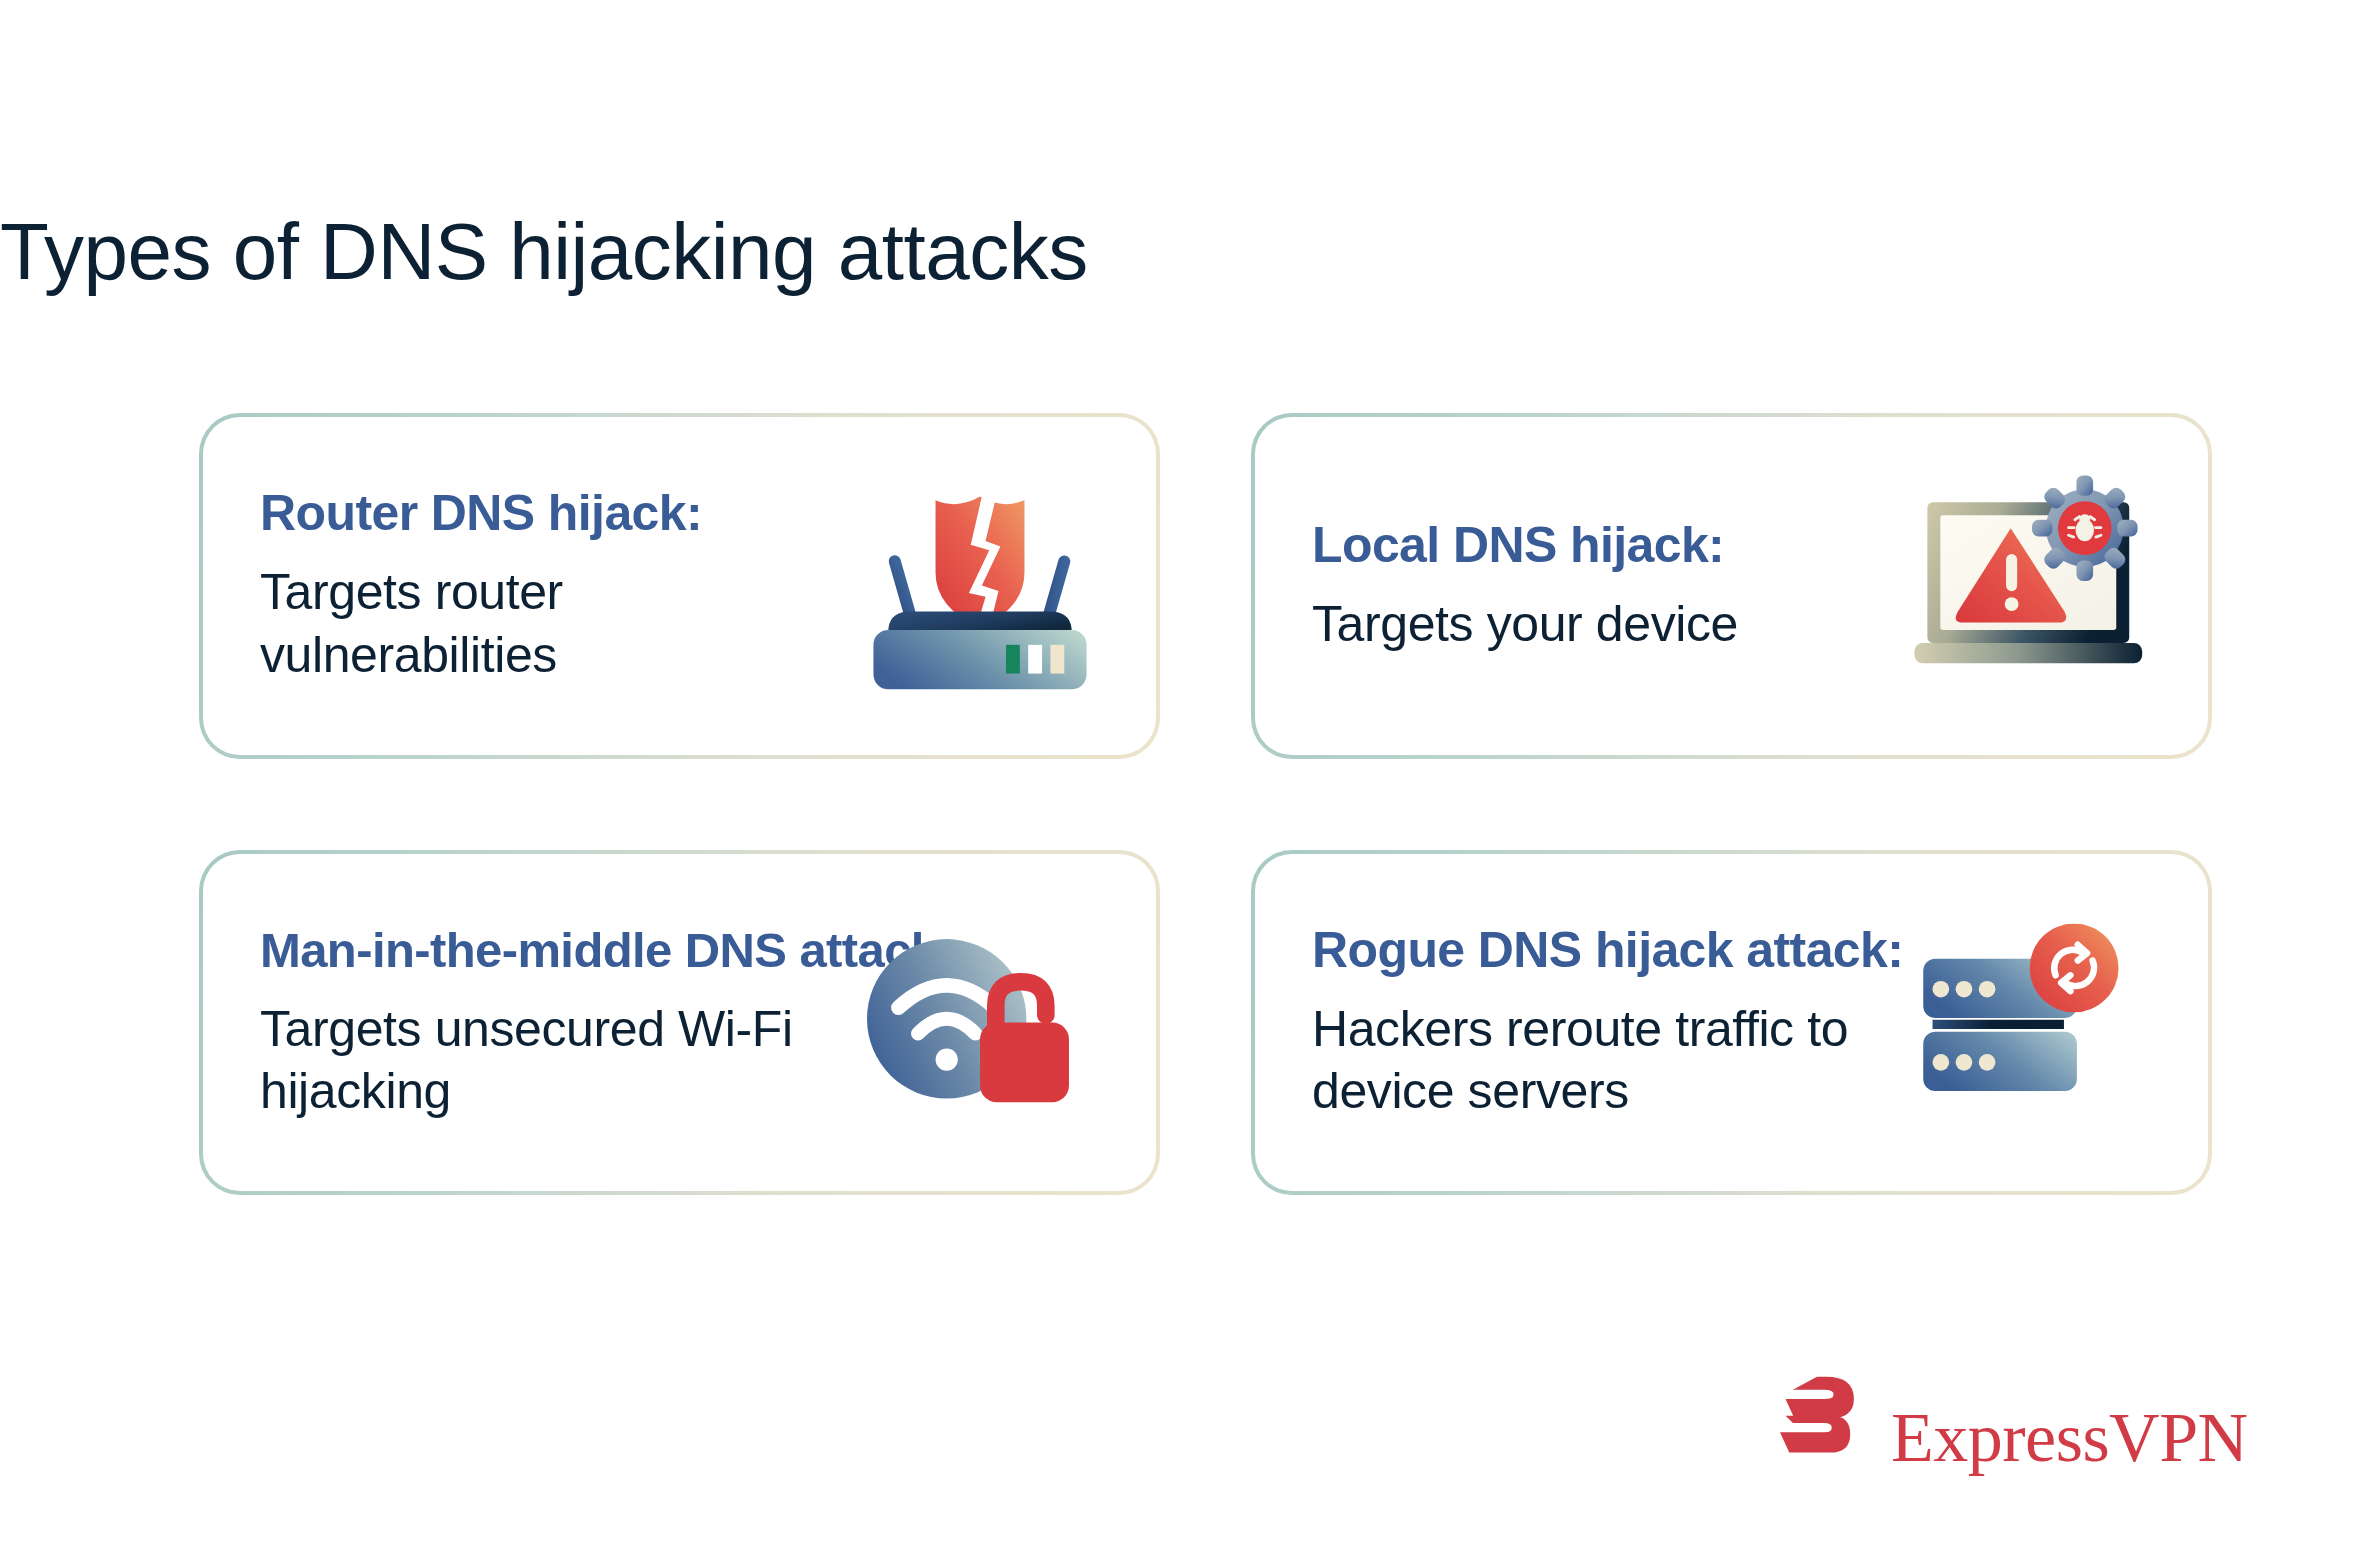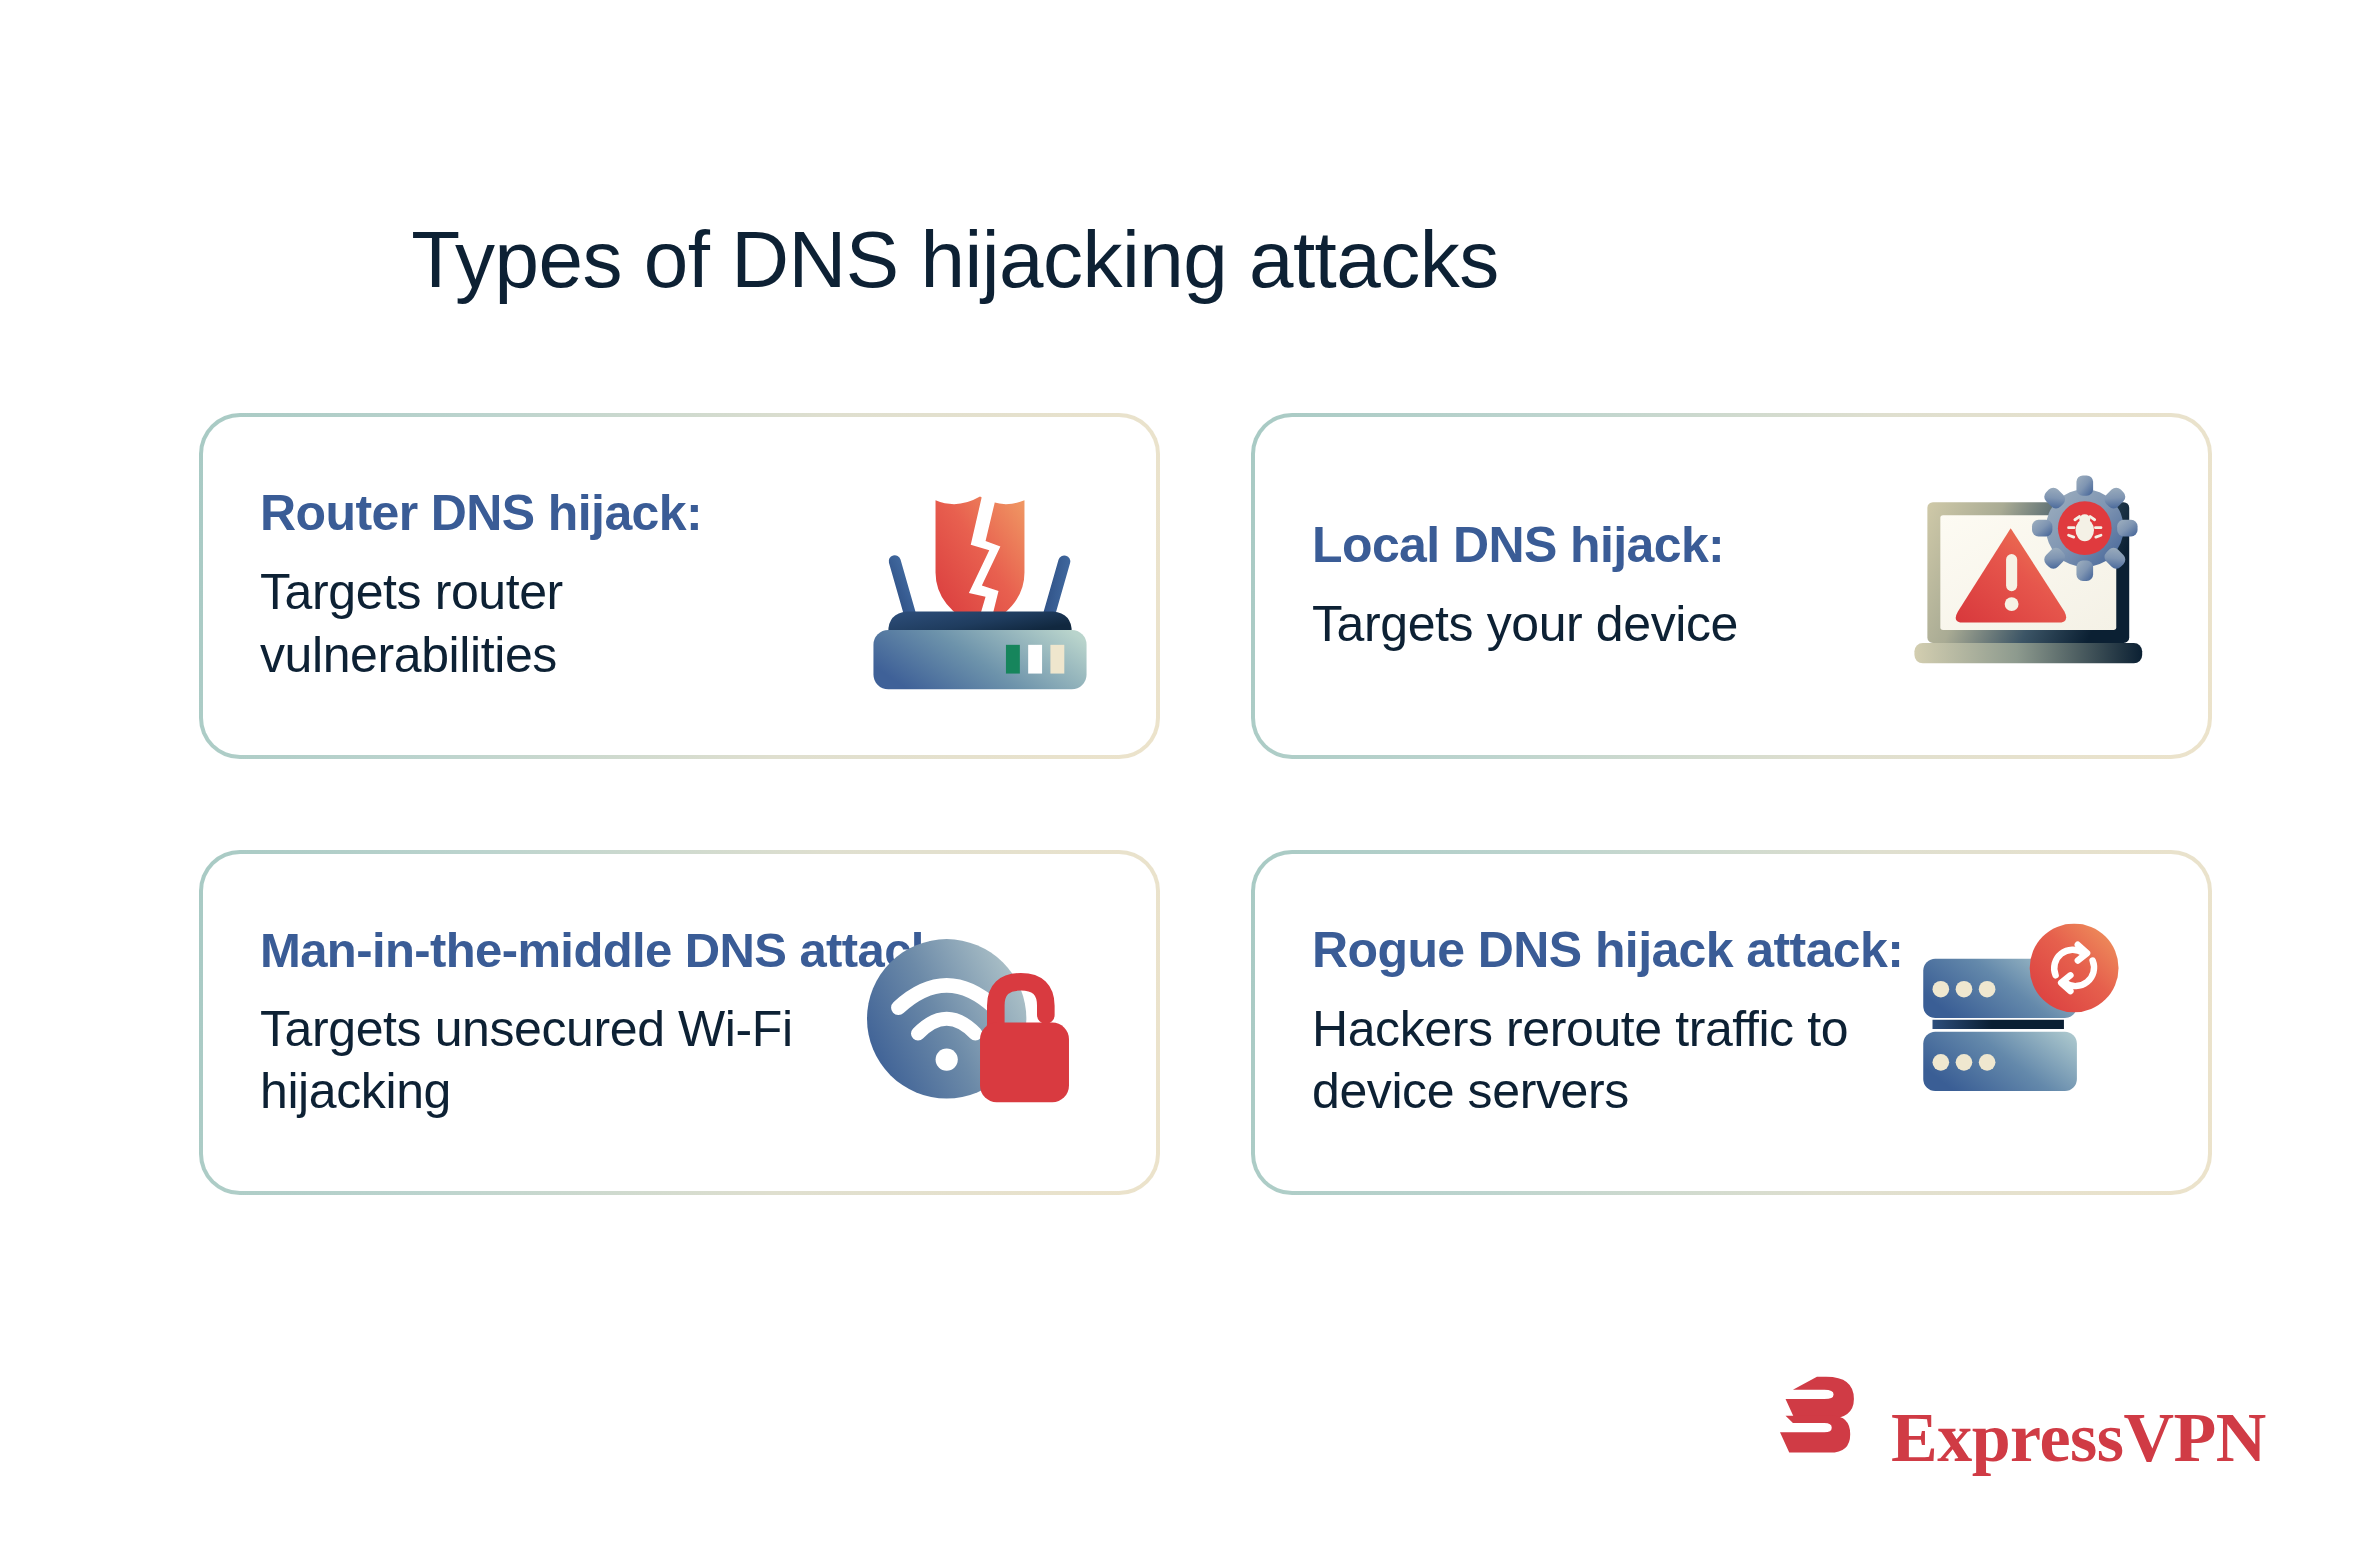--- a/index.html
+++ b/index.html
@@ -12,24 +12,24 @@
     height: 1556px;
     position: relative;
     overflow: hidden;
     font-family: "Liberation Sans", sans-serif;
     -webkit-font-smoothing: antialiased;
   }
 
   
   .page-title {
     position: absolute;
-    top: 164px;
+    top: 156px;
     left: 0;
     width: 1910px;
-    text-align: center;
+    text-align: left;
     font-size: 80px;
     font-weight: 400;
     letter-spacing: -0.5px;
     color: #0d2134;
     line-height: 1.05;
   }
 
   
   .cards {
     position: absolute;
@@ -101,21 +101,21 @@
     left: 1776px;
     top: 1365px;
     display: flex;
     align-items: center;
     gap: 22px;
   }
   .brand-mark { display: block; }
   .brand-name {
     font-family: "Liberation Serif", serif;
     font-size: 70px;
-    font-weight: 700;
+    font-weight: 400;
     color: #d03b45;
     letter-spacing: -0.5px;
     line-height: 1;
     margin-top: 38px;
   }
 </style>
 </head>
 <body>
 
 <h1 class="page-title">Types of DNS hijacking attacks</h1>

